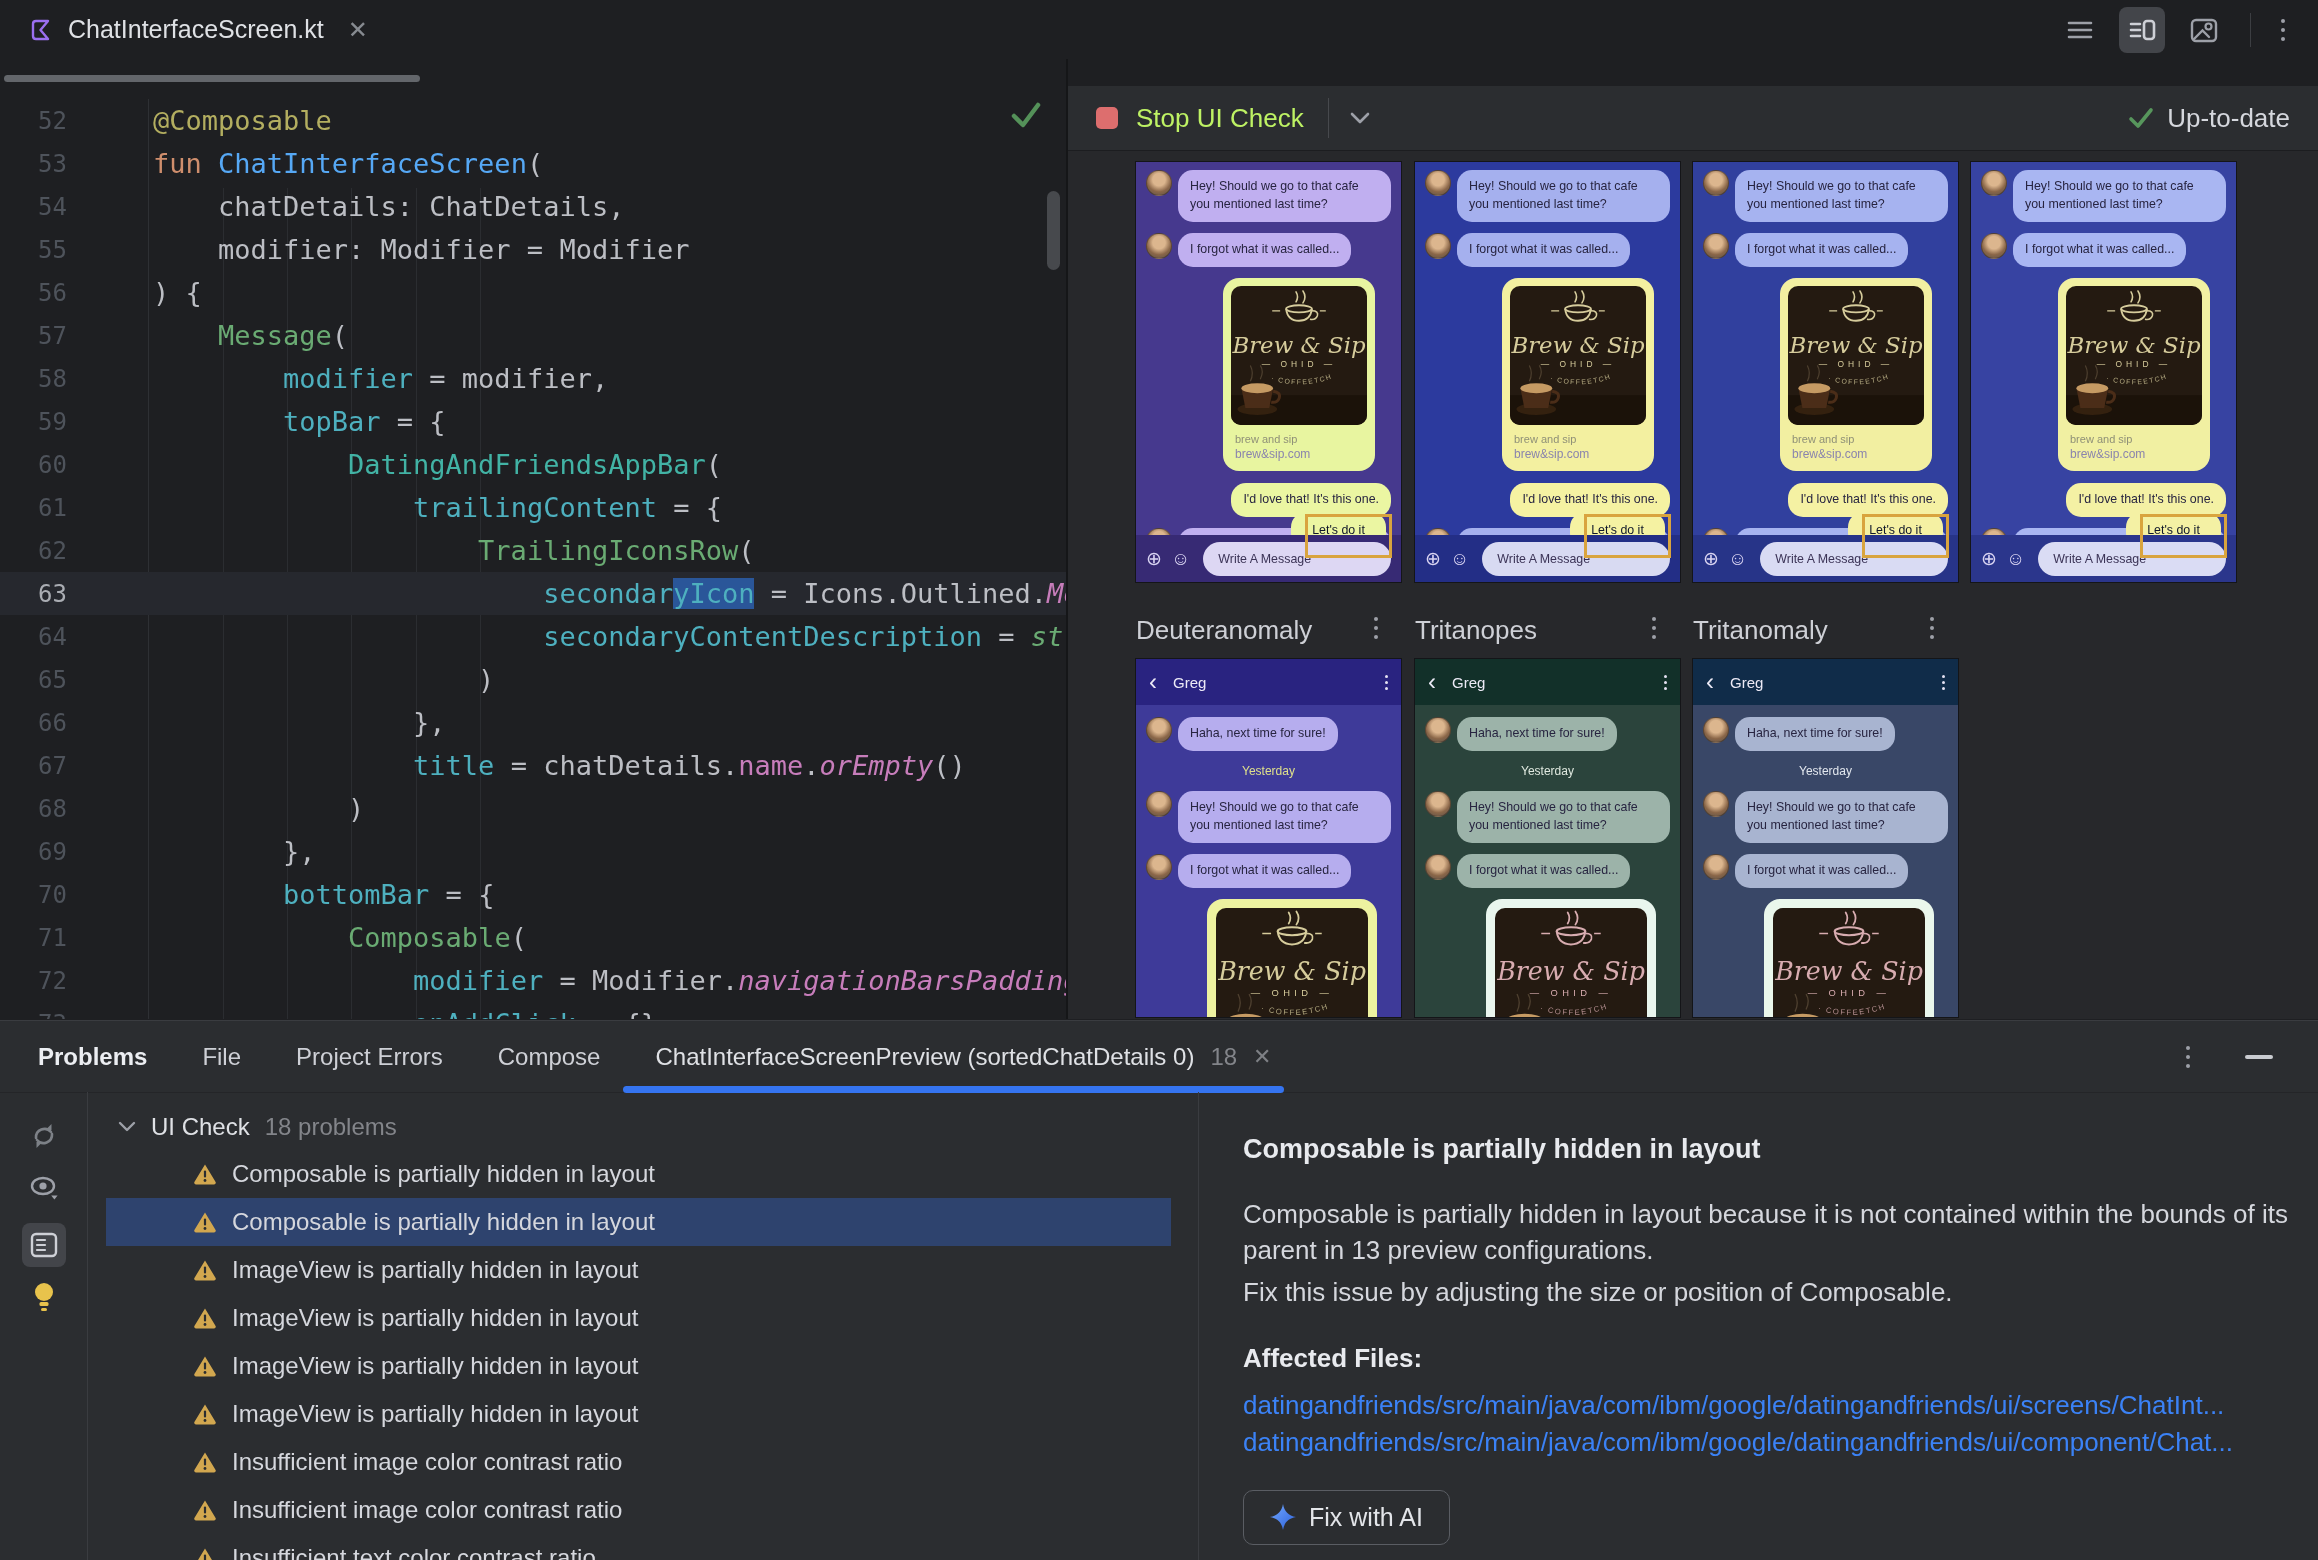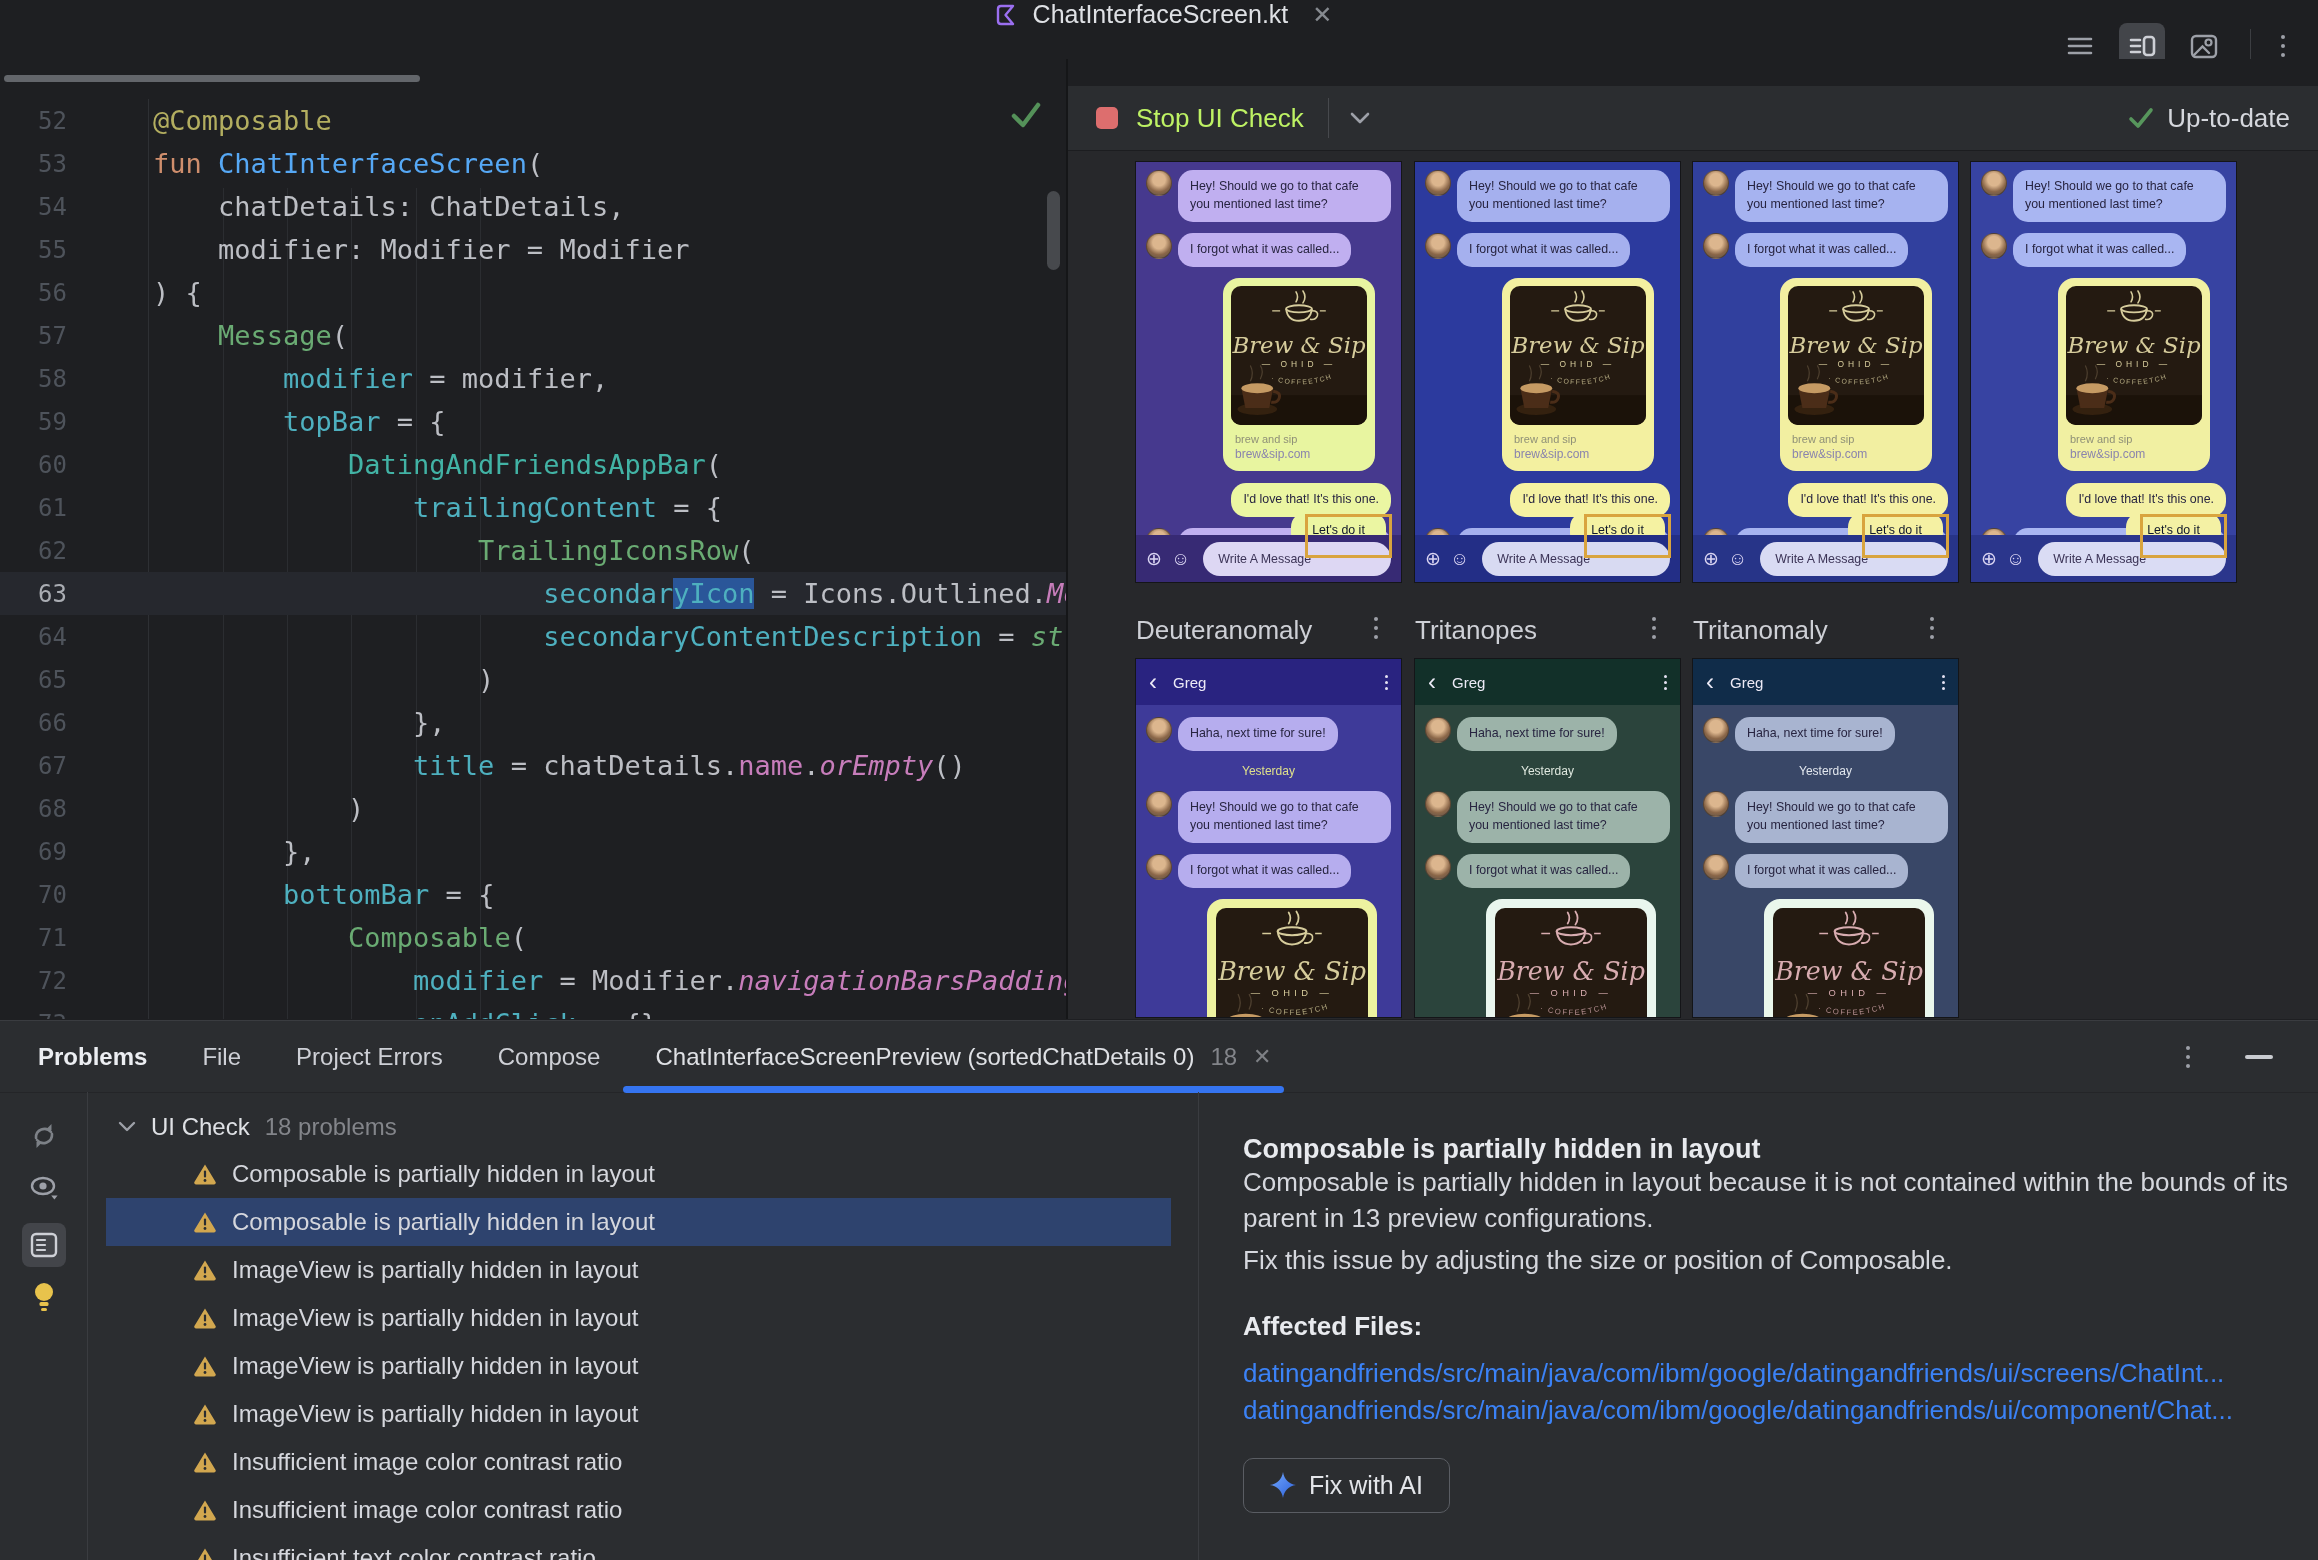--- a/index.html
+++ b/index.html
@@ -2,21 +2,21 @@
 <html><head>
 <meta charset="utf-8">
 <style>
   html,body{margin:0;padding:0;background:#0e0f11;}
   .app{position:relative;width:2319px;height:1560px;background:#1e1f22;overflow:hidden;
        font-family:"Liberation Sans",sans-serif;color:#dfe1e5;}
   svg{display:block}
 
   
   .tabbar{position:absolute;left:0;top:0;width:2319px;height:59px;background:#1e1f22;
-          border-bottom:1px solid #2a2c2f;display:flex;align-items:center;flex-direction:column;}
+          border-bottom:1px solid #2a2c2f;display:flex;align-items:center;}
   .ftab{display:flex;align-items:center;gap:14px;height:100%;padding:0 22px 0 28px;}
   .ftab-title{font-size:25px;color:#dfe1e5;}
   .ftab-close{color:#868a90;font-size:24px;margin-left:10px;}
   .tabbar-right{margin-left:auto;display:flex;align-items:center;gap:30px;padding-right:34px;}
   .tbicon{color:#9da0a8;}
   .tbicon.active{background:#43454a;border-radius:8px;padding:7px;margin:-7px;}
   .tbdivider{width:1px;height:34px;background:#3c3e42;}
   .scrollhint{position:absolute;left:4px;top:75px;width:416px;height:7px;border-radius:4px;background:#63666b;z-index:6;}
 
   
@@ -112,21 +112,21 @@
   .tree{position:absolute;left:88px;top:0;bottom:0;width:1109px;overflow:hidden;}
   .thead{display:flex;align-items:center;gap:15px;height:46px;margin-top:12px;padding-left:30px;}
   .thead .g{font-size:24px;color:#dfe1e5;}
   .thead .c{font-size:24px;color:#83858a;}
   .titem{position:relative;display:flex;align-items:center;gap:15px;height:48px;padding-left:105px;font-size:24px;color:#d5d7dd;}
   .titem.sel::before{content:"";position:absolute;left:18px;right:26px;top:0;bottom:0;background:#2e436e;z-index:0;}
   .titem>*{position:relative;z-index:1;}
   .detail{position:absolute;left:1198px;right:0;top:0;bottom:0;border-left:1px solid #3a3c40;
           padding:42px 30px 0 44px;box-sizing:border-box;}
   .dtitle{font-size:27px;font-weight:bold;color:#e8eaee;}
-  .dbody{font-size:26px;color:#d5d7dd;line-height:1.38;}
+  .dbody{font-size:26px;color:#d5d7dd;line-height:1.38;margin-top:32px;}
   .dfix{font-size:26px;color:#d5d7dd;line-height:1.38;margin-top:6px;}
   .dhead{font-size:26px;font-weight:bold;color:#e8eaee;margin-top:32px;}
   .dlink{display:block;font-size:26px;color:#3b82f6;text-decoration:none;margin-top:16px;}
   .dlink+.dlink{margin-top:6px;}
   .dbtn{margin-top:32px;display:inline-flex;align-items:center;gap:13px;border:1px solid #5a5d63;
         border-radius:10px;padding:12px 26px;font-size:25px;color:#e3e5e9;background:transparent;}
 </style>
 </head>
 <body>
 

